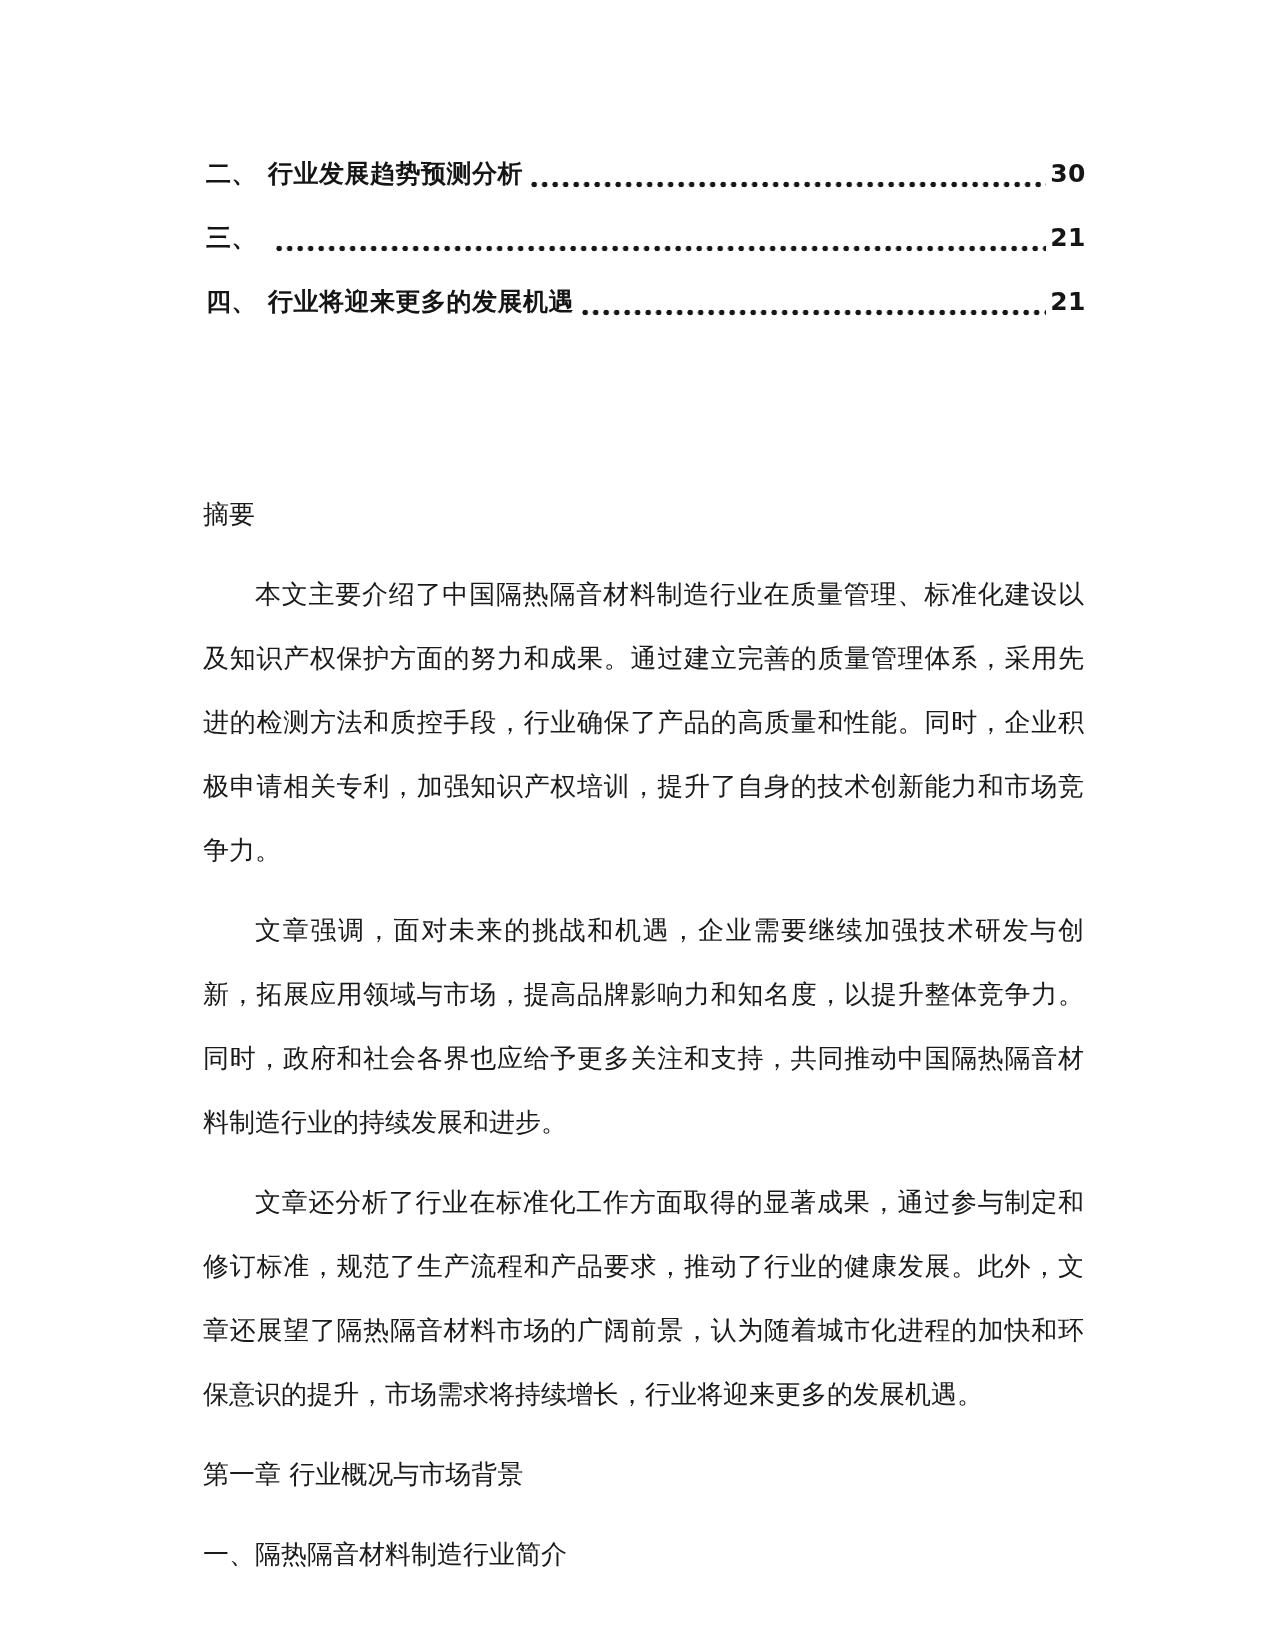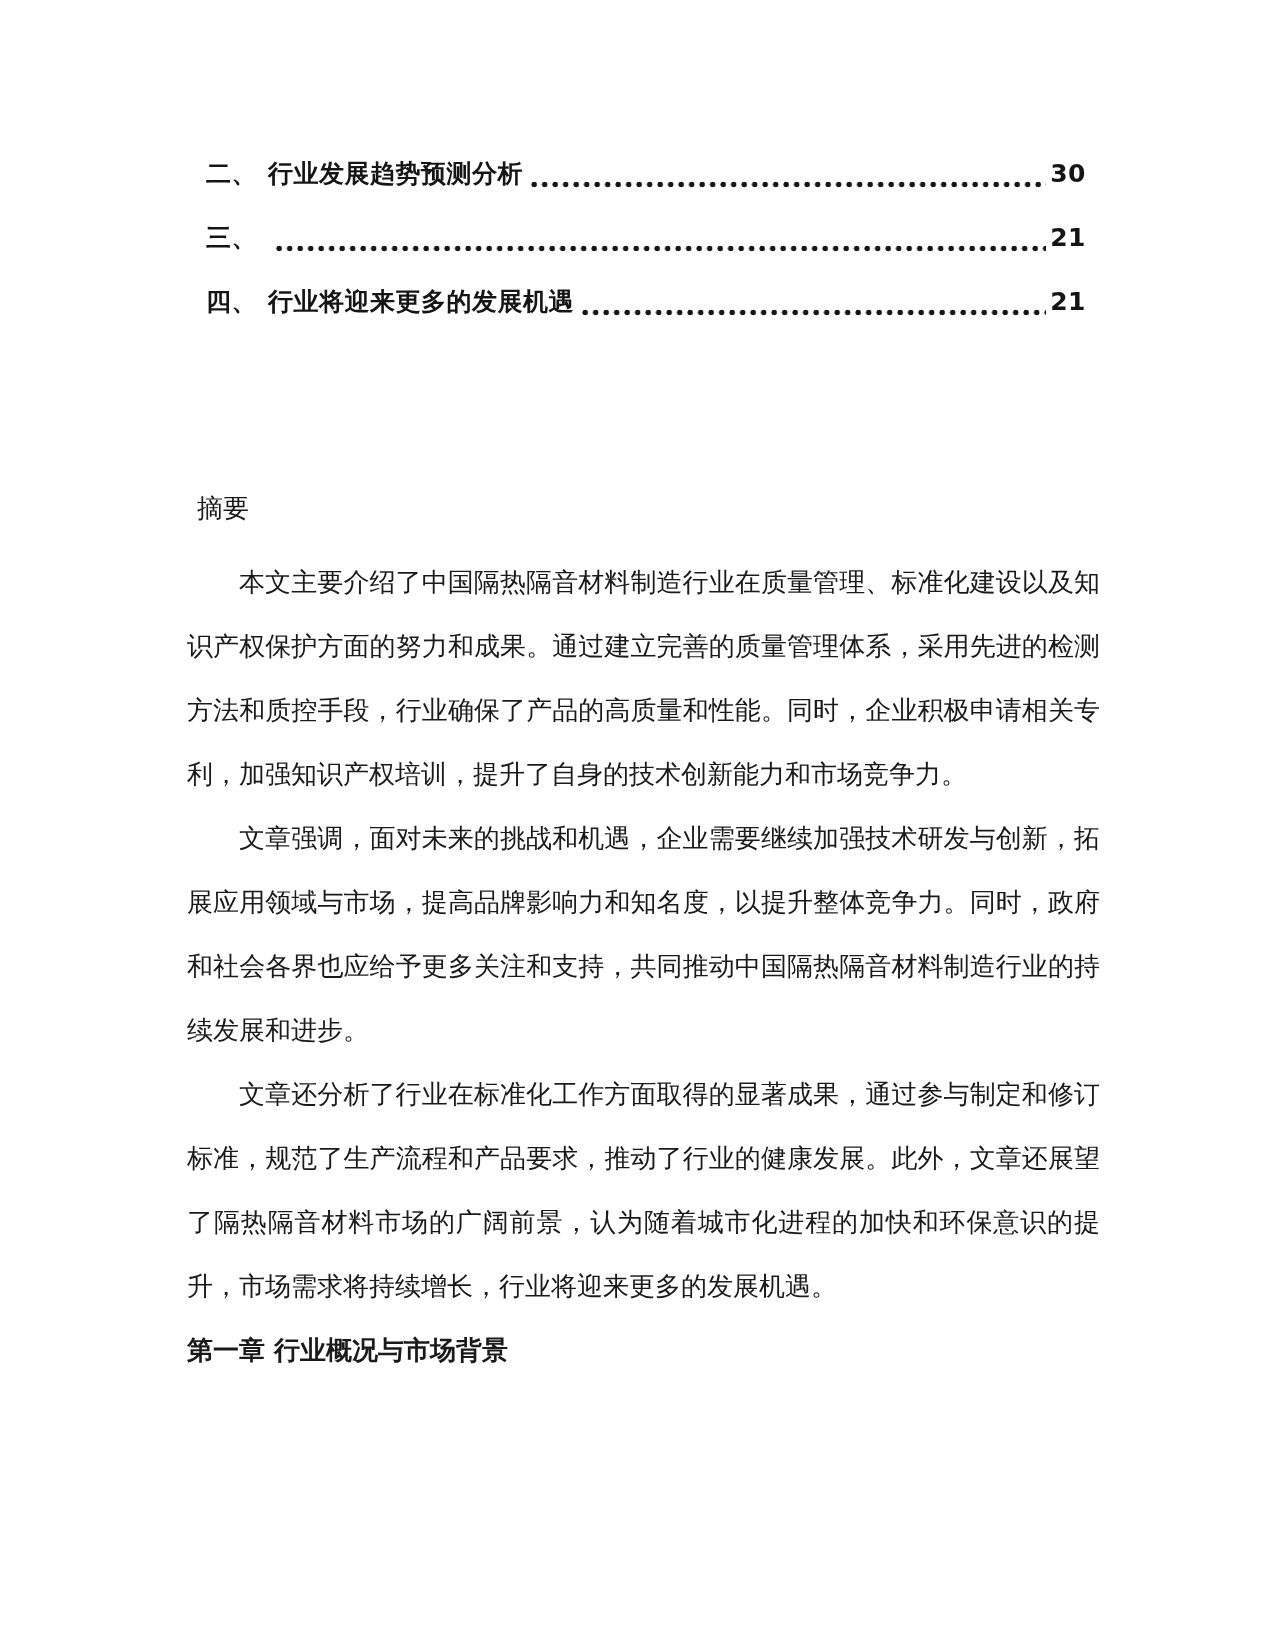--- a/index.html
+++ b/index.html
@@ -59,32 +59,32 @@
   .content {
     position: absolute;
     top: 466px;
     left: 187px;
     width: 913px;
     font-size: 26px;
     line-height: 64px;
     color: #1a1a1a;
   }
   .abstract-heading {
-    margin: 10px;
+    margin: 16px;
     font-weight: 400;
   }
   .body-para {
-    margin: 0;
+    margin: 16px;
     text-indent: 52px;
     text-align: justify;
   }
   .chapter-heading,
   .section-heading {
-    margin: 0;
-    font-weight: 700;
+    margin: 16px;
+    font-weight: 400;
   }
 </style>
 </head>
 <body>
 
 <div class="page">
 
   <div class="toc">
 
     <div class="toc-entry">
@@ -113,15 +113,16 @@
     <div class="abstract-heading">摘要</div>
 
     <p class="body-para">本文主要介绍了中国隔热隔音材料制造行业在质量管理、标准化建设以及知识产权保护方面的努力和成果。通过建立完善的质量管理体系，采用先进的检测方法和质控手段，行业确保了产品的高质量和性能。同时，企业积极申请相关专利，加强知识产权培训，提升了自身的技术创新能力和市场竞争力。</p>
 
     <p class="body-para">文章强调，面对未来的挑战和机遇，企业需要继续加强技术研发与创新，拓展应用领域与市场，提高品牌影响力和知名度，以提升整体竞争力。同时，政府和社会各界也应给予更多关注和支持，共同推动中国隔热隔音材料制造行业的持续发展和进步。</p>
 
     <p class="body-para">文章还分析了行业在标准化工作方面取得的显著成果，通过参与制定和修订标准，规范了生产流程和产品要求，推动了行业的健康发展。此外，文章还展望了隔热隔音材料市场的广阔前景，认为随着城市化进程的加快和环保意识的提升，市场需求将持续增长，行业将迎来更多的发展机遇。</p>
 
     <div class="chapter-heading">第一章 行业概况与市场背景</div>
 
+    <div class="section-heading">一、隔热隔音材料制造行业简介</div>
   </div>
 
 </div>
 
 </body></html>

